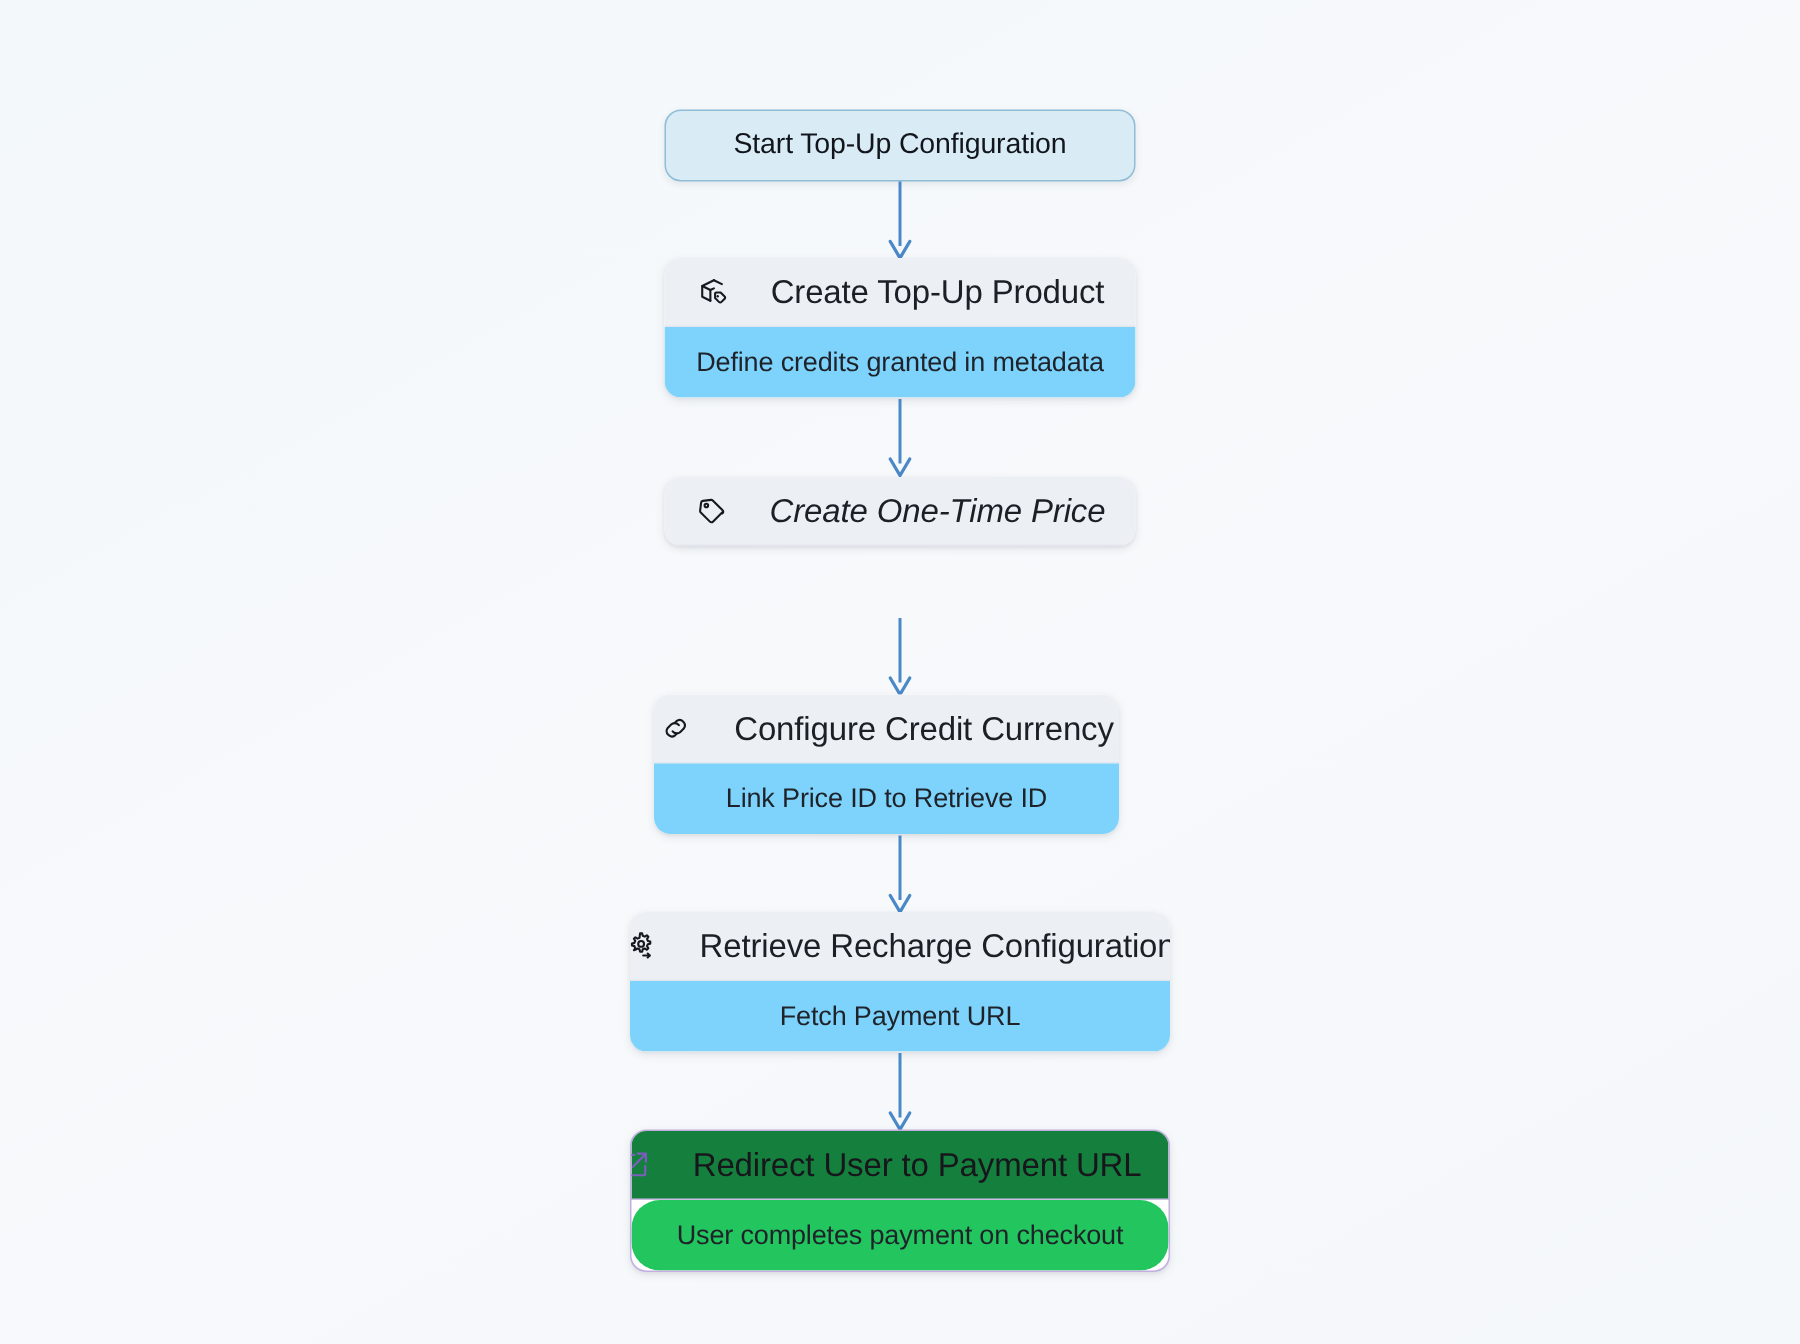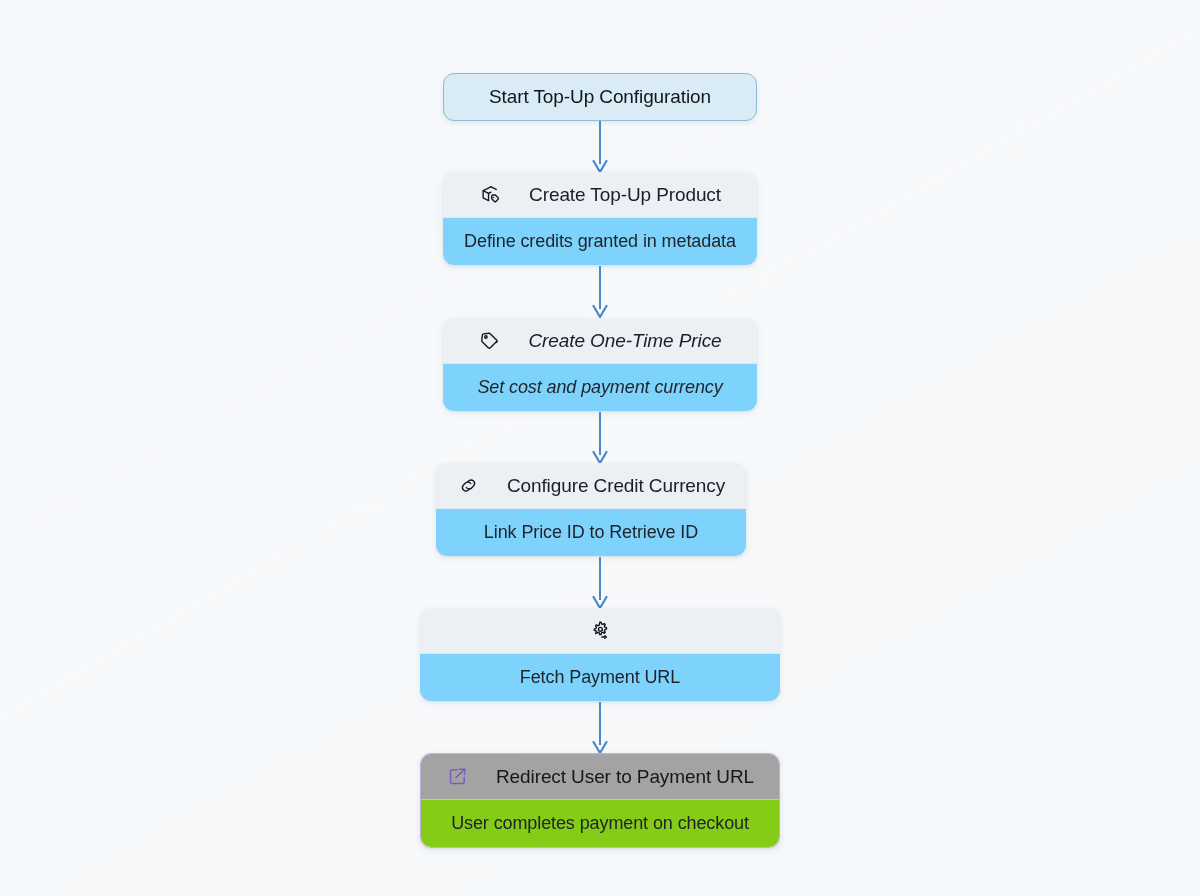--- a/index.html
+++ b/index.html
@@ -33,21 +33,21 @@
   .node-header {
     display: flex;
     align-items: center;
     justify-content: center;
     gap: 27px;
     padding: 0 18px;
     height: 46px;
     background: #eceff4;
     border-bottom: 1px solid #e2e6ec;
     color: #1b1f26;
-    font-size: 19px;
+    font-size: 22px;
     letter-spacing: -0.1px;
     white-space: nowrap;
   }
 
   .node-body {
     display: flex;
     align-items: center;
     justify-content: center;
     padding: 0 18px;
     height: 47px;
@@ -85,26 +85,28 @@
     color: #12161c;
     letter-spacing: -0.1px;
     white-space: nowrap;
   }
 
   
   .node.accent {
     border: 1px solid #c3aee0;
   }
   .node.accent .node-header {
-    background: #a3a3a3;
+    background: #15803d;
     border-bottom: 1px solid #cdbde6;
     color: #17161c;
+    justify-content: flex-end;
   }
   .node.accent .node-body {
-    background: #84cc16;
+    background: #22c55e;
+    border-radius: 19px;
   }
 
   
   .connector {
     position: absolute;
     width: 18px;
     pointer-events: none;
   }
   .connector svg { display: block; overflow: visible; }
 </style>
@@ -151,21 +153,20 @@
   <div class="node" style="left:443px; top:318px; width:314px;font-style:italic;">
     <div class="node-header">
       <span class="node-icon">
         <svg width="21" height="21" viewBox="0 0 24 24" fill="none" stroke="#16191f" stroke-width="1.6" stroke-linecap="round" stroke-linejoin="round">
           <path d="M20.1 13.1 12.9 20.3a1.6 1.6 0 0 1-2.3 0l-7-7a1.6 1.6 0 0 1-.45-1.35l.75-6.1a1.6 1.6 0 0 1 1.4-1.4l6.1-.75a1.6 1.6 0 0 1 1.35.45l7.35 7.35a1.6 1.6 0 0 1 0 2.6z"></path>
           <circle cx="7.9" cy="8.0" r="1.35"></circle>
         </svg>
       </span>
       <span>Create One-Time Price</span>
     </div>
-    <div class="node-body">Set cost and payment currency</div>
   </div>
 
   <div class="connector" style="left:591px; top:412px; height:53px;">
     <svg width="18" height="53" viewBox="0 0 18 53" fill="none">
       <path d="M9 0 V43" stroke="#4a88c7" stroke-width="2"></path>
       <path d="M2.5 40 L9 51 L15.5 40" stroke="#4a88c7" stroke-width="2.2" fill="none" stroke-linecap="round" stroke-linejoin="round"></path>
     </svg>
   </div>
 
   <div class="node" style="left:436px; top:463px; width:310px;">
@@ -191,20 +192,21 @@
   <div class="node" style="left:420px; top:608px; width:360px;">
     <div class="node-header">
       <span class="node-icon">
         <svg width="21" height="21" viewBox="0 0 24 24" fill="none" stroke="#16191f" stroke-width="1.6" stroke-linecap="round" stroke-linejoin="round">
           <path d="M11.1 2.6h1.6l.45 1.85 1.5.62 1.6-1 1.15 1.15-1 1.6.62 1.5 1.85.45v1.6l-1.85.45-.62 1.5 1 1.6-1.15 1.15-1.6-1-1.5.62-.45 1.85h-1.6l-.45-1.85-1.5-.62-1.6 1L6.4 15.4l1-1.6-.62-1.5-1.85-.45v-1.6l1.85-.45.62-1.5-1-1.6L7.55 5.55l1.6 1 1.5-.62z"></path>
           <circle cx="11.9" cy="10.6" r="2.2"></circle>
           <path d="M13.5 19.4h4.8"></path>
           <path d="M16.9 17.9l1.6 1.5-1.6 1.5"></path>
         </svg>
       </span>
+      <span>Retrieve Recharge Configuration</span>
     </div>
     <div class="node-body">Fetch Payment URL</div>
   </div>
 
   <div class="connector" style="left:591px; top:702px; height:53px;">
     <svg width="18" height="53" viewBox="0 0 18 53" fill="none">
       <path d="M9 0 V43" stroke="#4a88c7" stroke-width="2"></path>
       <path d="M2.5 40 L9 51 L15.5 40" stroke="#4a88c7" stroke-width="2.2" fill="none" stroke-linecap="round" stroke-linejoin="round"></path>
     </svg>
   </div>

